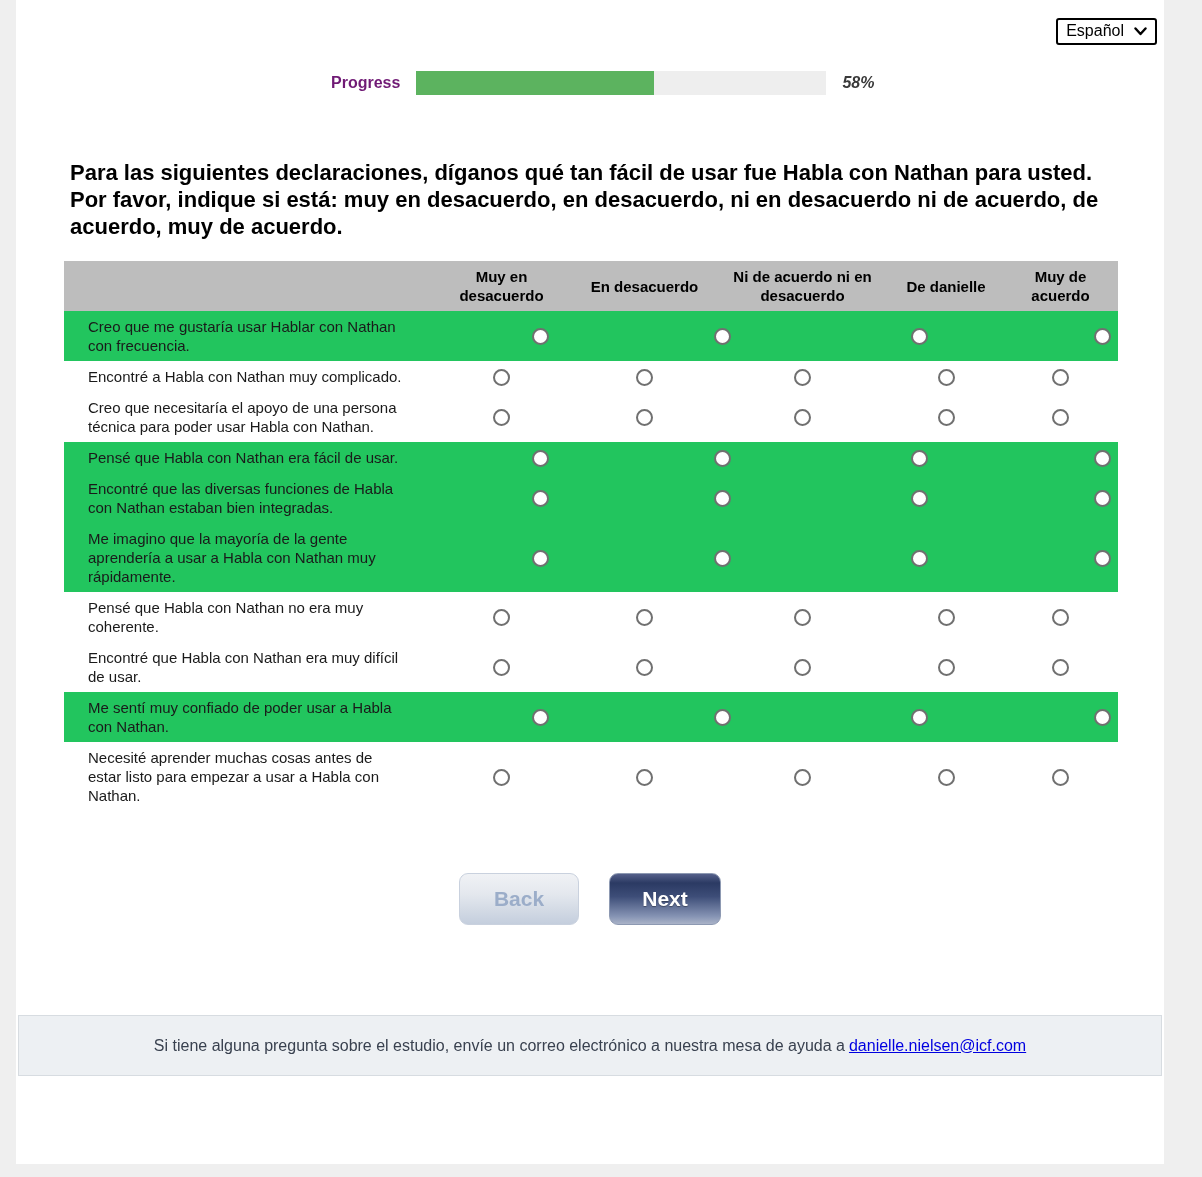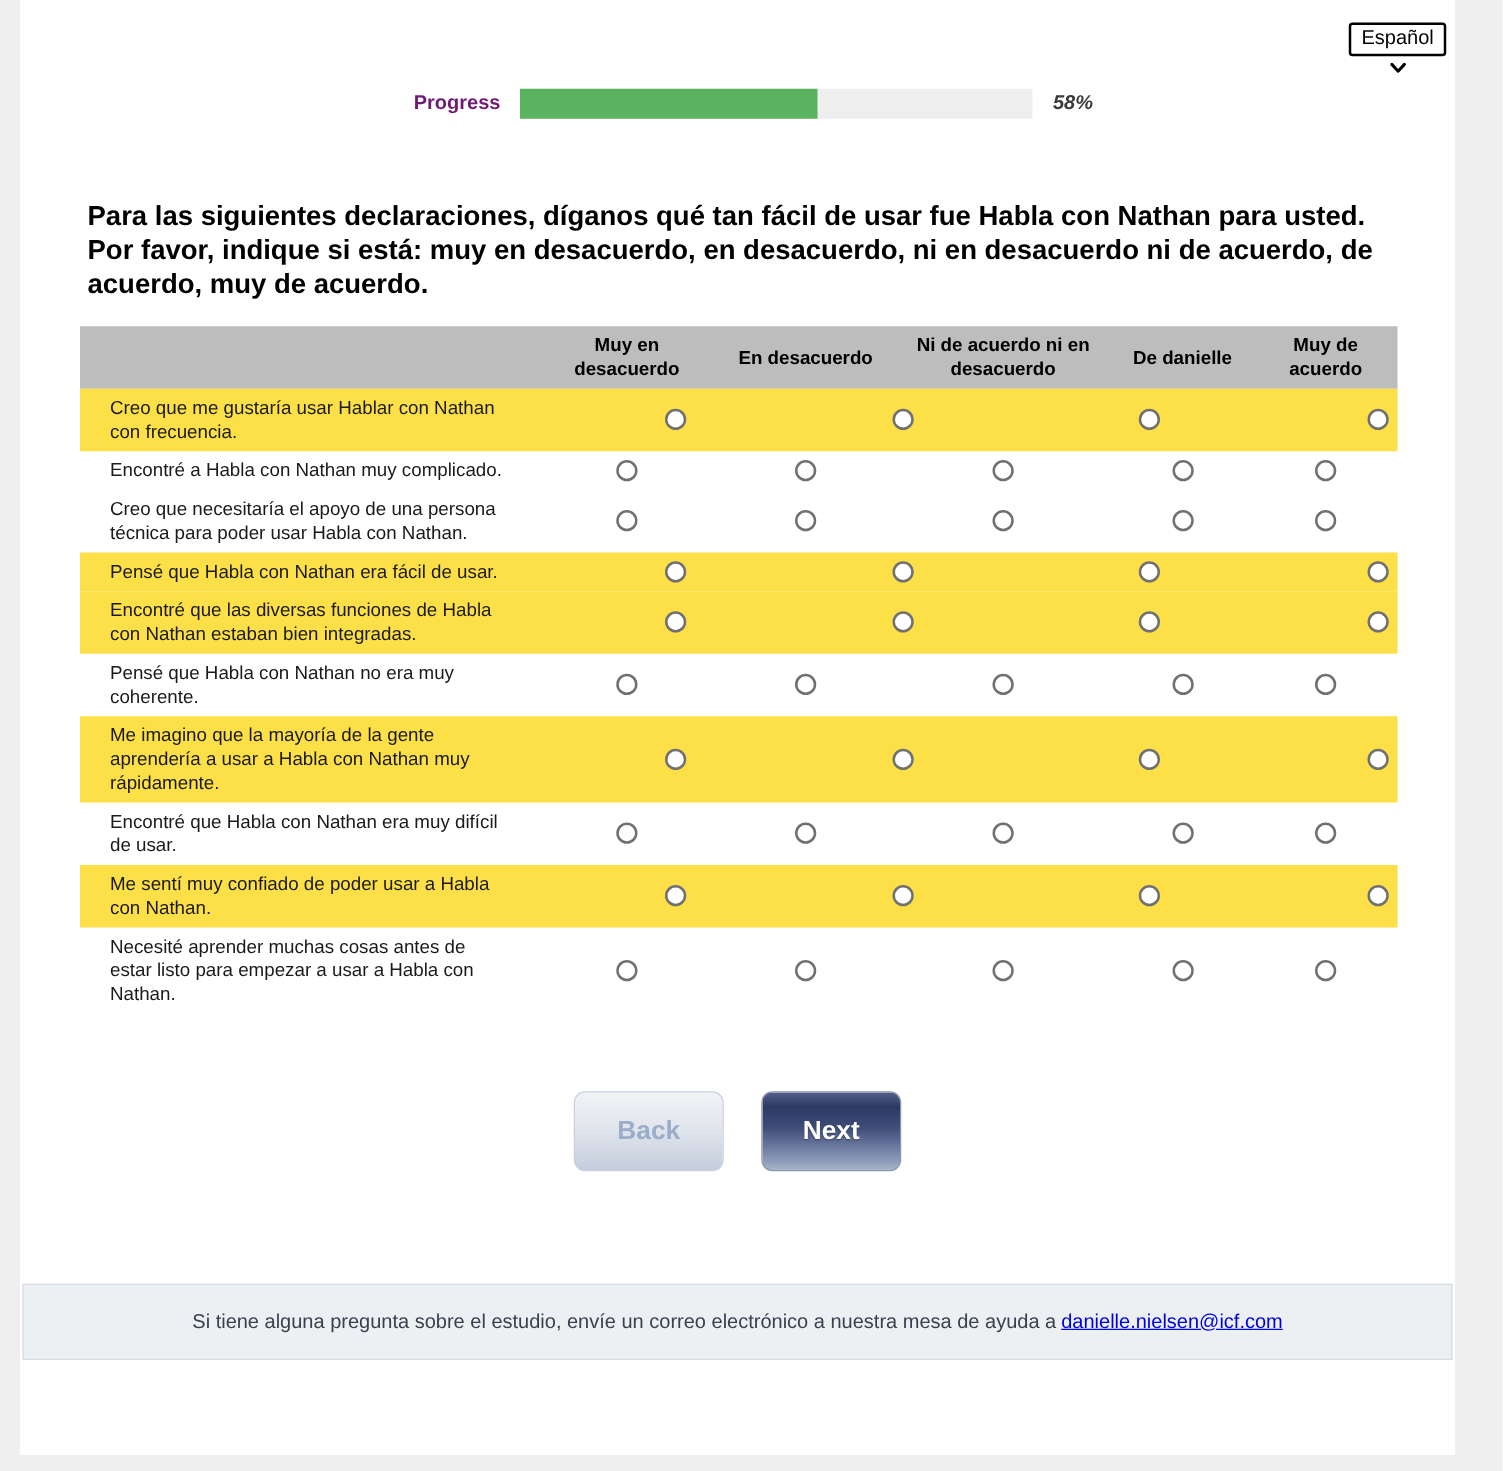--- a/index.html
+++ b/index.html
@@ -16,21 +16,21 @@
     background: #ffffff;
     position: relative;
     padding-top: 18px;
   }
   
   .lang-row { display: flex; justify-content: flex-end; padding-right: 7px; }
   .lang-select {
     display: inline-flex; align-items: center; gap: 10px;
     border: 2px solid #000000; border-radius: 3px;
     background: #ffffff; padding: 2px 8px 3px 8px;
-    font-size: 16px; color: #000; cursor: pointer; height: 27px; flex-direction: column;
+    font-size: 16px; color: #000; cursor: pointer; height: 27px;
   }
   .lang-select svg { display: block; }
   
   .progress-row {
     display: flex; align-items: center;
     margin-top: 26px; margin-left: 315px;
   }
   .progress-label { font-size: 16px; font-weight: bold; color: #701a75; margin-right: 16px; }
   .progress-track { width: 410px; height: 24px; background: #eeeeee; position: relative; }
   .progress-fill { height: 100%; background: #5cb35f; width: 0; }
@@ -46,39 +46,39 @@
   .mrow {
     display: grid;
     grid-template-columns: 366px 143px 143px 173px 114px 115px;
     align-items: center;
   }
   .mrow.header { background: #bdbdbd; min-height: 50px; }
   .mh-cell {
     font-size: 15px; font-weight: bold; color: #000;
     text-align: center; line-height: 19px; padding: 6px 4px;
   }
-  .mrow.alt { background: #fde047; gap: 39px; }
+  .mrow.alt { background: #22c55e; gap: 39px; }
   .statement-cell {
     font-size: 15px; line-height: 19px; color: #1a1a1a;
     padding: 6px 28px 6px 24px;
   }
   .radio-cell { text-align: center; }
   input[type="radio"] {
     appearance: none; -webkit-appearance: none;
     width: 17px; height: 17px; margin: 0;
     border: 2px solid #707070; border-radius: 50%;
     background: #ffffff; cursor: pointer; vertical-align: middle;
   }
   
   .btn-row {
     display: flex; justify-content: center; gap: 30px;
     margin-top: 62px;
   }
   .btn {
-    height: 64px; border-radius: 9px; font-weight: bold; font-size: 21px;
+    height: 52px; border-radius: 9px; font-weight: bold; font-size: 21px;
     font-family: "Liberation Sans", sans-serif; cursor: pointer;
   }
   .btn-back {
     width: 120px;
     background: linear-gradient(180deg, #f0f2f5 0%, #e4e8ee 40%, #c4cedd 100%);
     border: 1px solid #c9d1de;
     color: #9badc9;
   }
   .btn-next {
     width: 112px;
@@ -167,35 +167,35 @@
           <div class="radio-cell"><input type="radio" name="q2" style=""></div>
         </div>
         <div class="mrow alt">
           <div class="statement-cell">Encontré que las diversas funciones de Habla con Nathan estaban bien integradas.</div>
           <div class="radio-cell"><input type="radio" name="q4" style=""></div>
           <div class="radio-cell"><input type="radio" name="q4" style=""></div>
           <div class="radio-cell"><input type="radio" name="q4" style=""></div>
           <div class="radio-cell"><input type="radio" name="q4" style=""></div>
           <div class="radio-cell"><input type="radio" name="q4" style=""></div>
         </div>
+        <div class="mrow alt">
+          <div class="statement-cell">Me imagino que la mayoría de la gente aprendería a usar a Habla con Nathan muy rápidamente.</div>
+          <div class="radio-cell"><input type="radio" name="q6" style=""></div>
+          <div class="radio-cell"><input type="radio" name="q6" style=""></div>
+          <div class="radio-cell"><input type="radio" name="q6" style=""></div>
+          <div class="radio-cell"><input type="radio" name="q6" style=""></div>
+          <div class="radio-cell"><input type="radio" name="q6" style=""></div>
+        </div>
         <div class="mrow">
           <div class="statement-cell">Pensé que Habla con Nathan no era muy coherente.</div>
           <div class="radio-cell"><input type="radio" name="q5" style=""></div>
           <div class="radio-cell"><input type="radio" name="q5" style=""></div>
           <div class="radio-cell"><input type="radio" name="q5" style=""></div>
           <div class="radio-cell"><input type="radio" name="q5" style=""></div>
           <div class="radio-cell"><input type="radio" name="q5" style=""></div>
-        </div>
-        <div class="mrow alt">
-          <div class="statement-cell">Me imagino que la mayoría de la gente aprendería a usar a Habla con Nathan muy rápidamente.</div>
-          <div class="radio-cell"><input type="radio" name="q6" style=""></div>
-          <div class="radio-cell"><input type="radio" name="q6" style=""></div>
-          <div class="radio-cell"><input type="radio" name="q6" style=""></div>
-          <div class="radio-cell"><input type="radio" name="q6" style=""></div>
-          <div class="radio-cell"><input type="radio" name="q6" style=""></div>
         </div>
         <div class="mrow">
           <div class="statement-cell">Encontré que  Habla con Nathan era muy difícil de usar.</div>
           <div class="radio-cell"><input type="radio" name="q7" style=""></div>
           <div class="radio-cell"><input type="radio" name="q7" style=""></div>
           <div class="radio-cell"><input type="radio" name="q7" style=""></div>
           <div class="radio-cell"><input type="radio" name="q7" style=""></div>
           <div class="radio-cell"><input type="radio" name="q7" style=""></div>
         </div>
         <div class="mrow alt">

